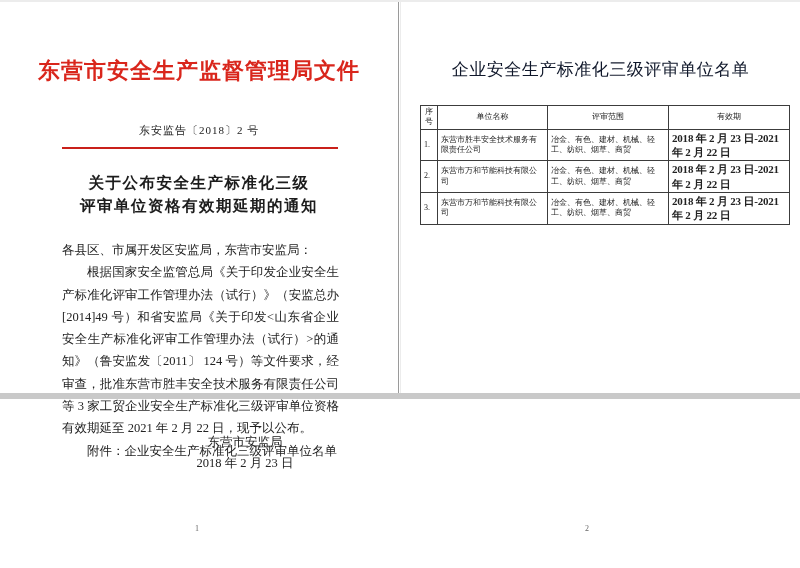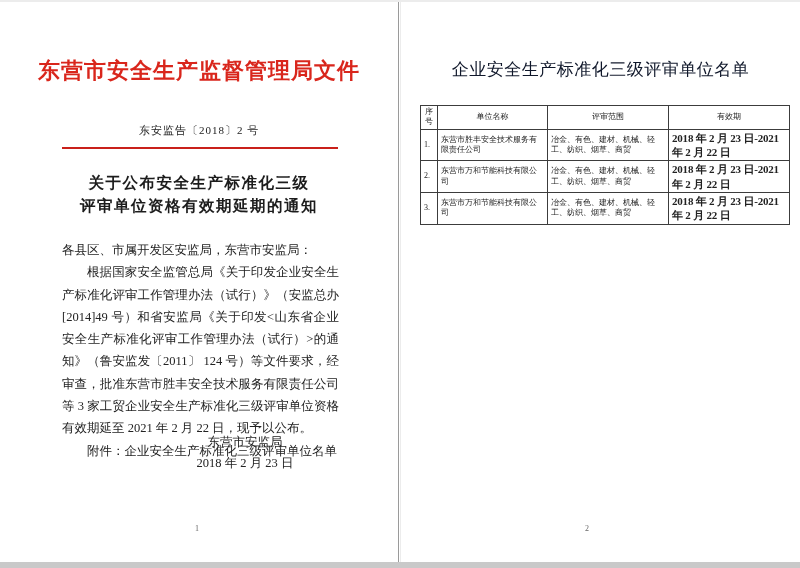--- a/index.html
+++ b/index.html
@@ -4,21 +4,21 @@
 <style>
   :root{
     --letterhead-red:#d9261c;
     --rule-red:#c9201a;
     --text-black:#2b2b2b;
     --table-border:#3c3c3c;
   }
   *{margin:0;padding:0;box-sizing:border-box;}
   html,body{width:800px;height:568px;overflow:hidden;background:#fff;}
   body{font-family:"Liberation Serif","DejaVu Serif",serif;color:var(--text-black);}
-  .viewer{position:relative;width:800px;height:568px;background:#fff;border-top:2px solid #ececec;}
+  .viewer{position:relative;width:800px;height:399px;background:#fff;border-top:2px solid #ececec;}
   .page{position:absolute;top:0;bottom:6px;background:#fff;}
   .page-left{left:0;width:399px;border-right:1px solid #9a9a9a;}
   .page-right{left:400px;width:400px;border-left:1px solid #ececec;}
   .bottom-bar{position:absolute;left:0;bottom:0;width:800px;height:6px;background:#c9c9c9;}
 
   
   .letterhead{position:absolute;top:52px;left:0;width:100%;text-align:center;
     color:var(--letterhead-red);font-weight:700;font-size:22px;line-height:34px;letter-spacing:1px;}
   .doc-number{position:absolute;top:121px;left:0;width:100%;text-align:center;
     font-size:11px;color:#222;letter-spacing:1px;}

